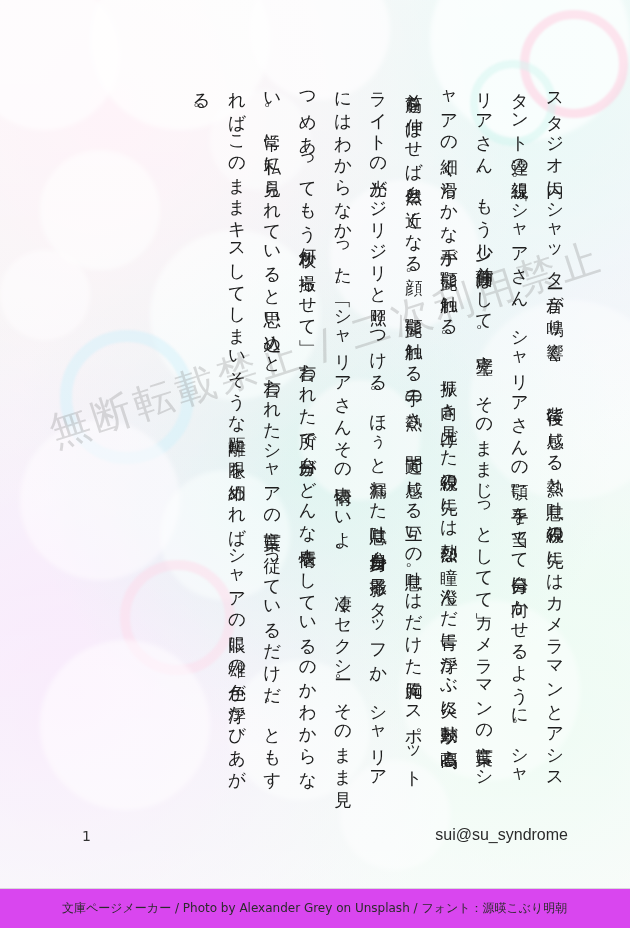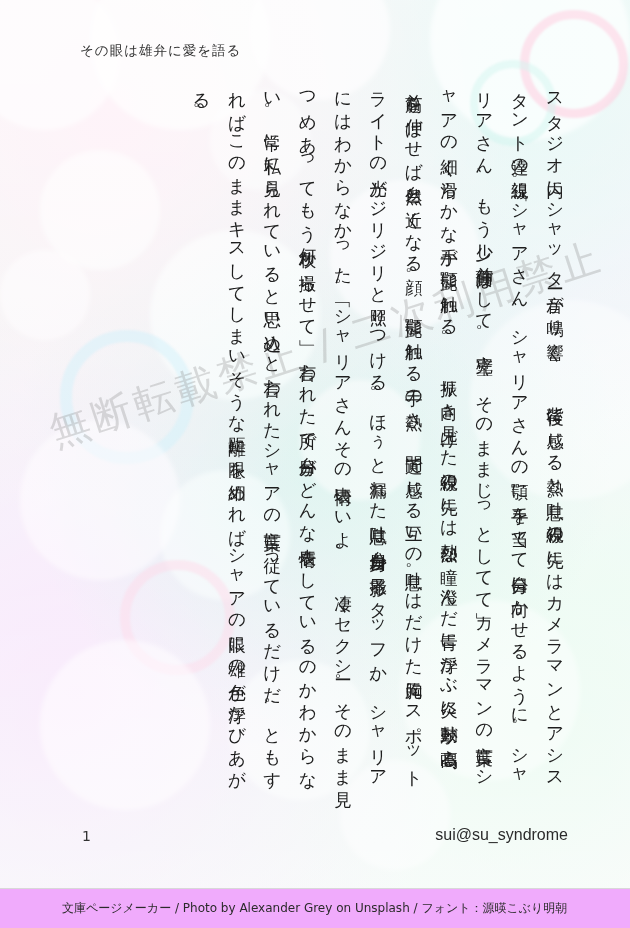--- a/index.html
+++ b/index.html
@@ -110,21 +110,21 @@
     color: #2b2b2b;
     font-family: Liberation Sans, sans-serif;
   }
   
   .footer {
     position: absolute;
     left: 0;
     top: 888px;
     width: 630px;
     height: 40px;
-    background: #f0abfc;
+    background: #d946ef;
     border-top: 1px solid #d8d8d8;
     box-sizing: border-box;
   }
   .footer-credit {
     position: absolute;
     left: 62px;
     top: 11px;
     font-size: 12px;
     color: #2b2b2b;
     font-family: "DejaVu Sans", sans-serif;
@@ -156,21 +156,20 @@
     <div class="bokeh" style="left:470px;top:300px;width:200px;height:200px;background:rgba(235,250,245,0.45);"></div>
     <div class="bokeh" style="left:300px;top:380px;width:120px;height:120px;background:rgba(255,235,245,0.5);"></div>
     <div class="bokeh" style="left:0px;top:250px;width:90px;height:90px;background:rgba(255,225,240,0.55);"></div>
     <div class="bokeh" style="left:210px;top:90px;width:100px;height:100px;background:rgba(205,245,250,0.5);"></div>
     <div class="bokeh" style="left:340px;top:760px;width:110px;height:110px;background:rgba(240,220,255,0.5);"></div>
     <div class="bg-veil"></div>
   </div>
 
   <div class="watermark">無断転載禁止 / 二次利用禁止</div>
 
-  <div class="header-title">その眼は雄弁に愛を語る</div>
 
   <div class="body-text">
     <p>スタジオ内にシャッター音が鳴り響く。　背後に感じる熱と吐息。視線の先にはカメラマンとアシスタント達の視線。「シャアさん、シャリアさんの顎に手を当てて自分に向かせるように。シャリアさん、もう少し首筋伸ばして。完璧！　そのままじっとしてて」カメラマンの言葉にシャアの細く滑らかな手が顎髭に触れる。　振り向き見上げた視線の先には熱烈な瞳。澄んだ青に浮かぶ炎に鼓動が高鳴る。　首筋を伸ばせば自然と近くなる顔。　顎髭に触れる手の熱さ。間近で感じる互いの吐息。はだけた胸元にスポットライトの光がジリジリと照りつける。ほぅと漏れた吐息は自分自身か撮影スタッフか、シャリアにはわからなかった。「シャリアさんその表情いいよ。　凄くセクシー。そのまま見つめあってもう何枚か撮らせて」　言われた所で自分がどんな表情をしているのかわからない。常に私に見られていると思い込めと言われたシャアの言葉に従っているだけだ。ともすればこのままキスしてしまいそうな距離に眼を細めればシャアの眼に雄の色が浮かびあがる。</p>
   </div>
 
   <div class="page-number">1</div>
   <div class="author-handle">sui@su_syndrome</div>
 
   <div class="footer">
     <div class="footer-credit">文庫ページメーカー / Photo by Alexander Grey on Unsplash / フォント：源暎こぶり明朝</div>

